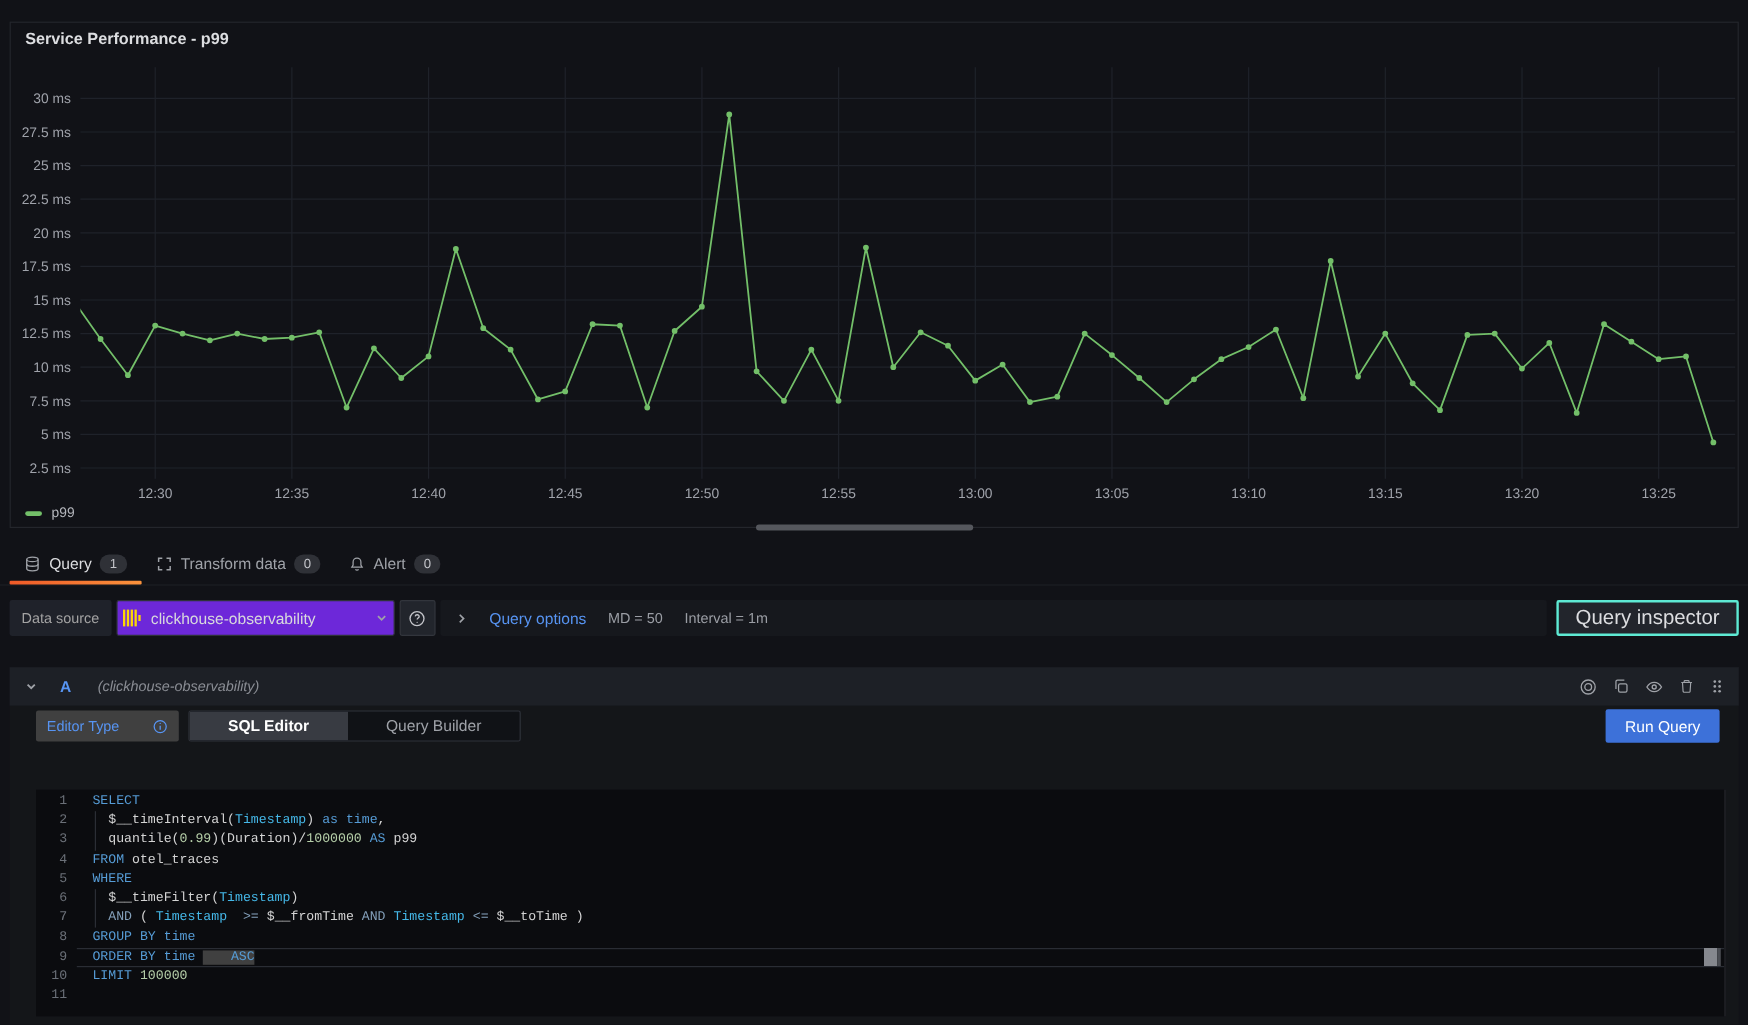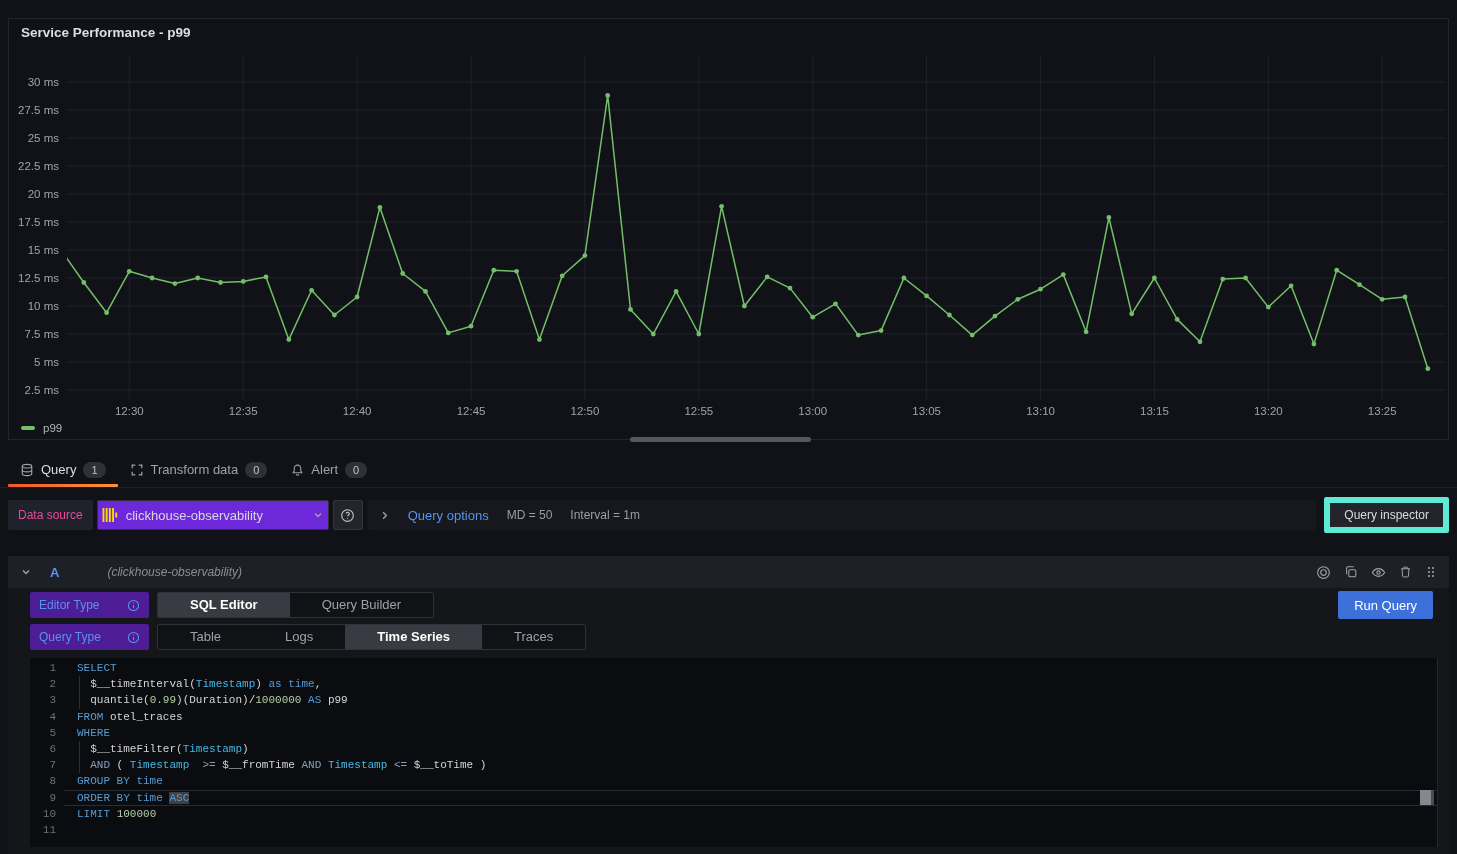--- a/index.html
+++ b/index.html
@@ -24,45 +24,45 @@
   #tabs-divider { position:absolute; left:0; top:487px; width:1457px; height:1px; background:#1d1f24; }
   .tab { display:flex; align-items:center; gap:7px; padding:0 12px; font-size:13px; color:#9fa2a8; position:relative; cursor:pointer; }
   .tab .t-icon { display:flex; color:#9fa2a8; }
   .tab.active { color:#dcdde0; }
   .tab.active::after { content:""; position:absolute; left:0; right:0; bottom:0; height:3px;
     background:linear-gradient(90deg,#f05a28,#fb923c); border-radius:1px; }
   .badge { background:#2f3137; color:#c3c4c9; font-size:11px; padding:2px 8px; border-radius:10px; }
   
   #toolbar { position:absolute; left:8px; top:500px; width:1441px; height:30px; display:flex; align-items:center; }
   .chip { background:#1f222a; height:30px; display:flex; align-items:center; padding:0 10px;
-    font-size:12px; font-weight:500; color:#ec4899; border-radius:2px; flex:none; }
+    font-size:12px; font-weight:500; color:#a3a3a3; border-radius:2px; flex:none; }
   #ds-select { width:232px; height:30px; background:#6d28d9; border:1px solid #2f323a; border-radius:2px;
     display:flex; align-items:center; padding:0 4px; gap:8px; margin-left:4px; cursor:pointer; }
   #ds-select .name { font-size:13px; color:#d8d9dc; flex:1; white-space:nowrap; overflow:hidden; }
   #help-btn { width:30px; height:30px; background:#22252c; border:1px solid #32353c; border-radius:2px;
     display:flex; align-items:center; justify-content:center; color:#c3c4c9; margin-left:4px; cursor:pointer; }
   #q-options { flex:1; height:30px; background:#16181d; border-radius:2px; display:flex; align-items:center;
     gap:18px; padding:0 12px; margin-left:4px; color:#9a9da4; font-size:12px; }
   #q-options .qo-chevron { display:flex; color:#9fa2a8; cursor:pointer; }
   #q-options .link { color:#5794f2; font-size:13px; cursor:pointer; }
-  #qi-btn { height:30px; padding:12px 14px; background:#22252c; border:6px solid #5eead4; border-radius:2px;
-    display:flex; align-items:center; font-size:12px; color:#dcdde0; margin-left:8px; cursor:pointer; flex:none; }
+  #qi-btn { height:30px; padding:12px 14px; background:#22252c; border:2px solid #5eead4; border-radius:2px;
+    display:flex; align-items:center; font-size:17px; color:#dcdde0; margin-left:8px; cursor:pointer; flex:none; }
   
   #qcard { position:absolute; left:8px; top:556px; width:1441px; height:298px; background:#141619; }
   #qhead { position:absolute; left:0; top:0; right:0; height:32px; background:#1d2026;
     display:flex; align-items:center; padding:0 12px; }
   #qhead .h-chevron { display:flex; color:#9fa2a8; cursor:pointer; }
   #qhead .ref { color:#5794f2; font-size:13px; font-weight:600; margin-left:18px; cursor:pointer; }
-  #qhead .hint { font-size:12px; font-style:italic; color:#8a8d94; margin-left:48px; }
+  #qhead .hint { font-size:12px; font-style:italic; color:#8a8d94; margin-left:22px; }
   #qhead .h-icons { margin-left:auto; display:flex; gap:13px; color:#9fa2a8; align-items:center; }
   #qhead .h-icons > span { display:flex; cursor:pointer; }
   .form-row { position:absolute; display:flex; align-items:center; gap:8px; height:26px; }
   #row-editor-type { left:22px; top:36px; }
   #row-query-type  { left:22px; top:68px; }
-  .row-label { width:119px; height:26px; background:#4c1d95; border-radius:2px; display:flex; align-items:center;
+  .row-label { width:119px; height:26px; background:#404040; border-radius:2px; display:flex; align-items:center;
     justify-content:space-between; padding:0 9px; font-size:12px; color:#5794f2; flex:none; }
   .row-label .i-info { display:flex; color:#5794f2; }
   .segmented { display:flex; border:1px solid #2f323a; border-radius:2px; overflow:hidden; height:26px; background:#101216; }
   .seg { padding:0 32px; line-height:24px; font-size:13px; color:#9fa2a8; cursor:pointer; white-space:nowrap; }
   .seg.active { background:#383b42; color:#ffffff; font-weight:600; }
   #run-btn { position:absolute; right:16px; top:35px; height:28px; padding:0 16px; background:#3d71d9;
     border:none; border-radius:2px; color:#fff; font-size:13px; font-weight:500; display:flex; align-items:center; cursor:pointer; }
   
   #code { position:absolute; left:22px; top:102px; width:1408px; height:189px; background:#0b0c0f;
     border-right:1px solid #26282e; font-family:"Liberation Mono","DejaVu Sans Mono",monospace;
@@ -70,21 +70,21 @@
   .code-line { display:flex; height:16.2px; line-height:16.2px; position:relative; }
   .code-line.current::before { content:""; position:absolute; left:34px; right:0; top:0; bottom:0;
     border-top:1px solid #2a2d34; border-bottom:1px solid #2a2d34; pointer-events:none; }
   .ln { width:26px; text-align:right; color:#6b7078; flex:none; }
   .lc { margin-left:21px; white-space:pre; position:relative; }
   .c-kw { color:#569cd6; }
   .c-ty { color:#45b8e8; }
   .c-nu { color:#b5cea8; }
   .c-pl { color:#d4d4d4; }
   .c-op { color:#84a0ba; }
-  .tok.sel { background:#404040; }
+  .tok.sel { background:#404040;padding-left:23px; }
   .indent-guide { position:absolute; width:1px; background:#2b2e35; left:49px; }
   #cursor-marker { position:absolute; left:1390px; top:132px; width:11px; height:15px; background:#85888e; }
   #cursor-marker::after { content:""; position:absolute; left:11px; top:0; width:3px; height:15px; background:#4a4d53; }
 </style>
 </head>
 <body>
 
 <div id="panel">
   <div id="panel-title">Service Performance - p99</div>
   <svg id="chart-svg" viewBox="0 0 1439 400">
@@ -370,40 +370,20 @@
             </svg>
           </span>
         </span>
     </div>
     <div class="segmented" id="seg-editor-type">
         <div class="seg active">SQL Editor</div>
         <div class="seg">Query Builder</div>
       </div>
   </div>
 
-  <div class="form-row" id="row-query-type">
-    <div class="row-label">
-      <span>Query Type</span>
-      <span class="i-info">
-          <span style="display:flex;">
-            <svg width="13" height="13" viewBox="0 0 16 16" fill="none" stroke="currentColor" stroke-width="1.3">
-              <circle cx="8" cy="8" r="6.2"></circle>
-              <path d="M8 7.2v4"></path>
-              <circle cx="8" cy="4.7" r=".7" fill="currentColor" stroke="none"></circle>
-            </svg>
-          </span>
-        </span>
-    </div>
-    <div class="segmented" id="seg-query-type">
-        <div class="seg">Table</div>
-        <div class="seg">Logs</div>
-        <div class="seg active">Time Series</div>
-        <div class="seg">Traces</div>
-      </div>
-  </div>
 
   <button id="run-btn">Run Query</button>
 
   <div id="code">
     <div class="indent-guide" style="top:18px;height:33px;"></div>
     <div class="indent-guide" style="top:83px;height:32px;"></div>
     <div id="code-lines">
         <div class="code-line">
           <span class="ln">1</span>
           <span class="lc"><span class="tok c-kw">SELECT</span></span>

